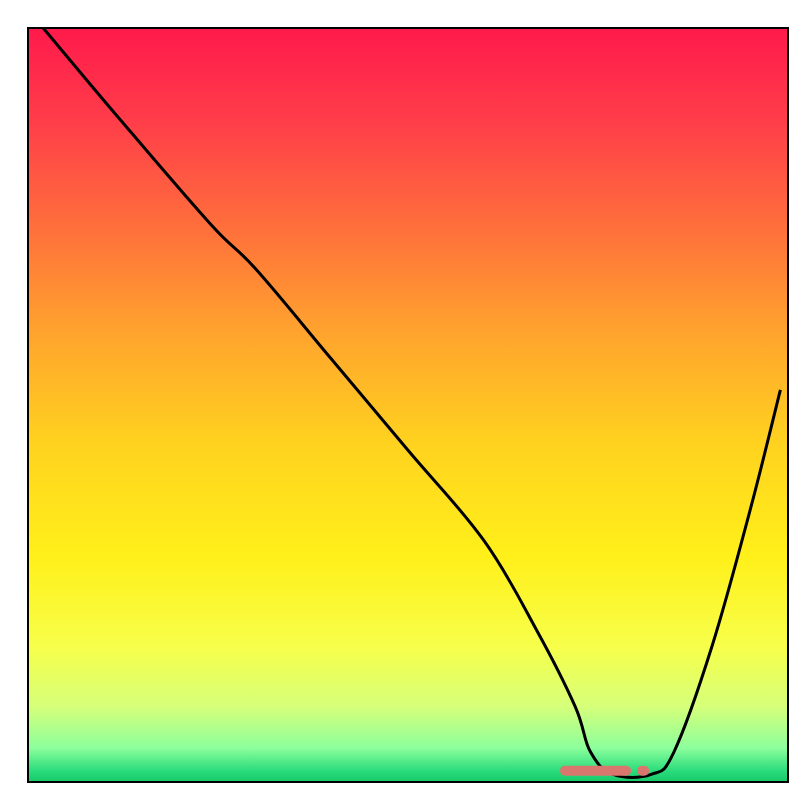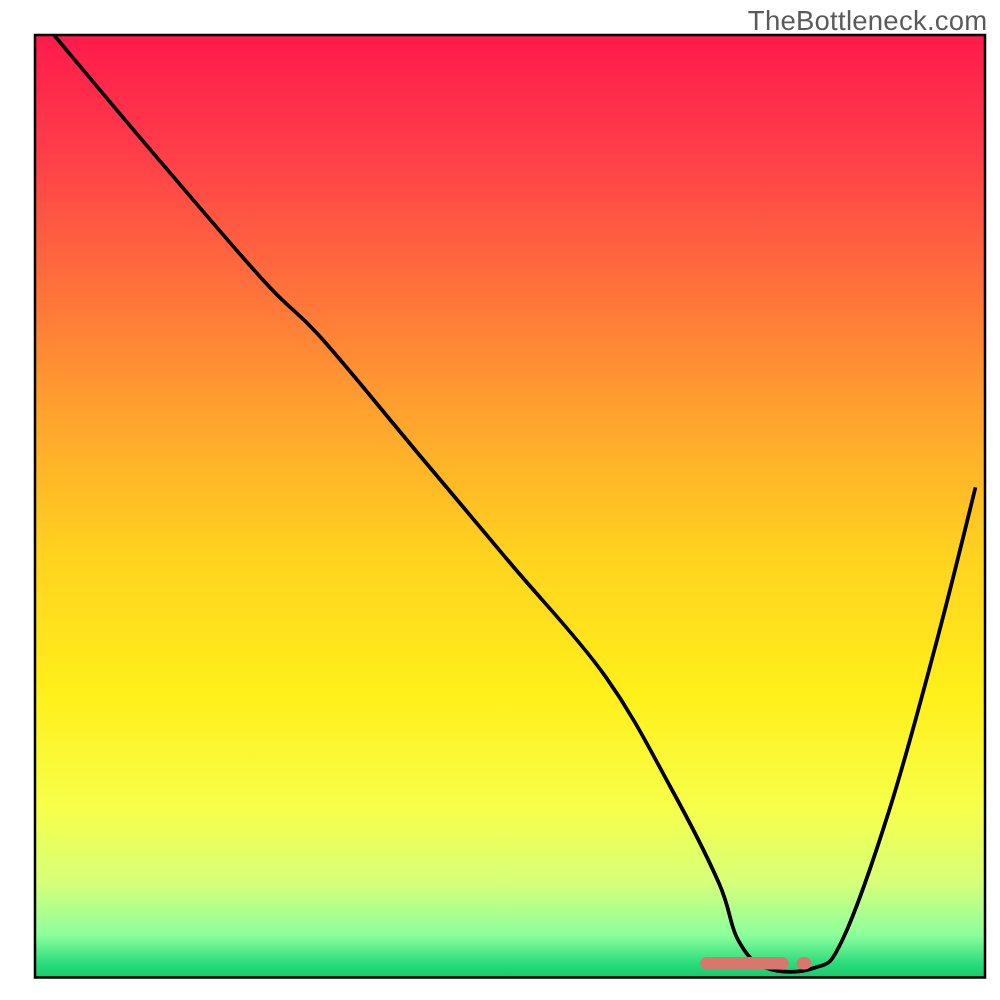--- a/index.html
+++ b/index.html
@@ -28,21 +28,20 @@
   svg.plot {
     position: absolute;
     left: 0;
     top: 0;
   }
 </style>
 </head>
 <body>
 
 <div class="container">
-  <div class="watermark">TheBottleneck.com</div>
 
   <svg class="plot" width="800" height="800" viewBox="0 0 800 800">
     <defs>
       <linearGradient id="bg-grad" x1="0" y1="0" x2="0" y2="1">
           <stop offset="0%" stop-color="#ff1a4b"></stop>
           <stop offset="12%" stop-color="#ff3c4a"></stop>
           <stop offset="25%" stop-color="#ff6a3d"></stop>
           <stop offset="40%" stop-color="#ffa22e"></stop>
           <stop offset="55.00000000000001%" stop-color="#ffd21f"></stop>
           <stop offset="70%" stop-color="#fff01a"></stop>

